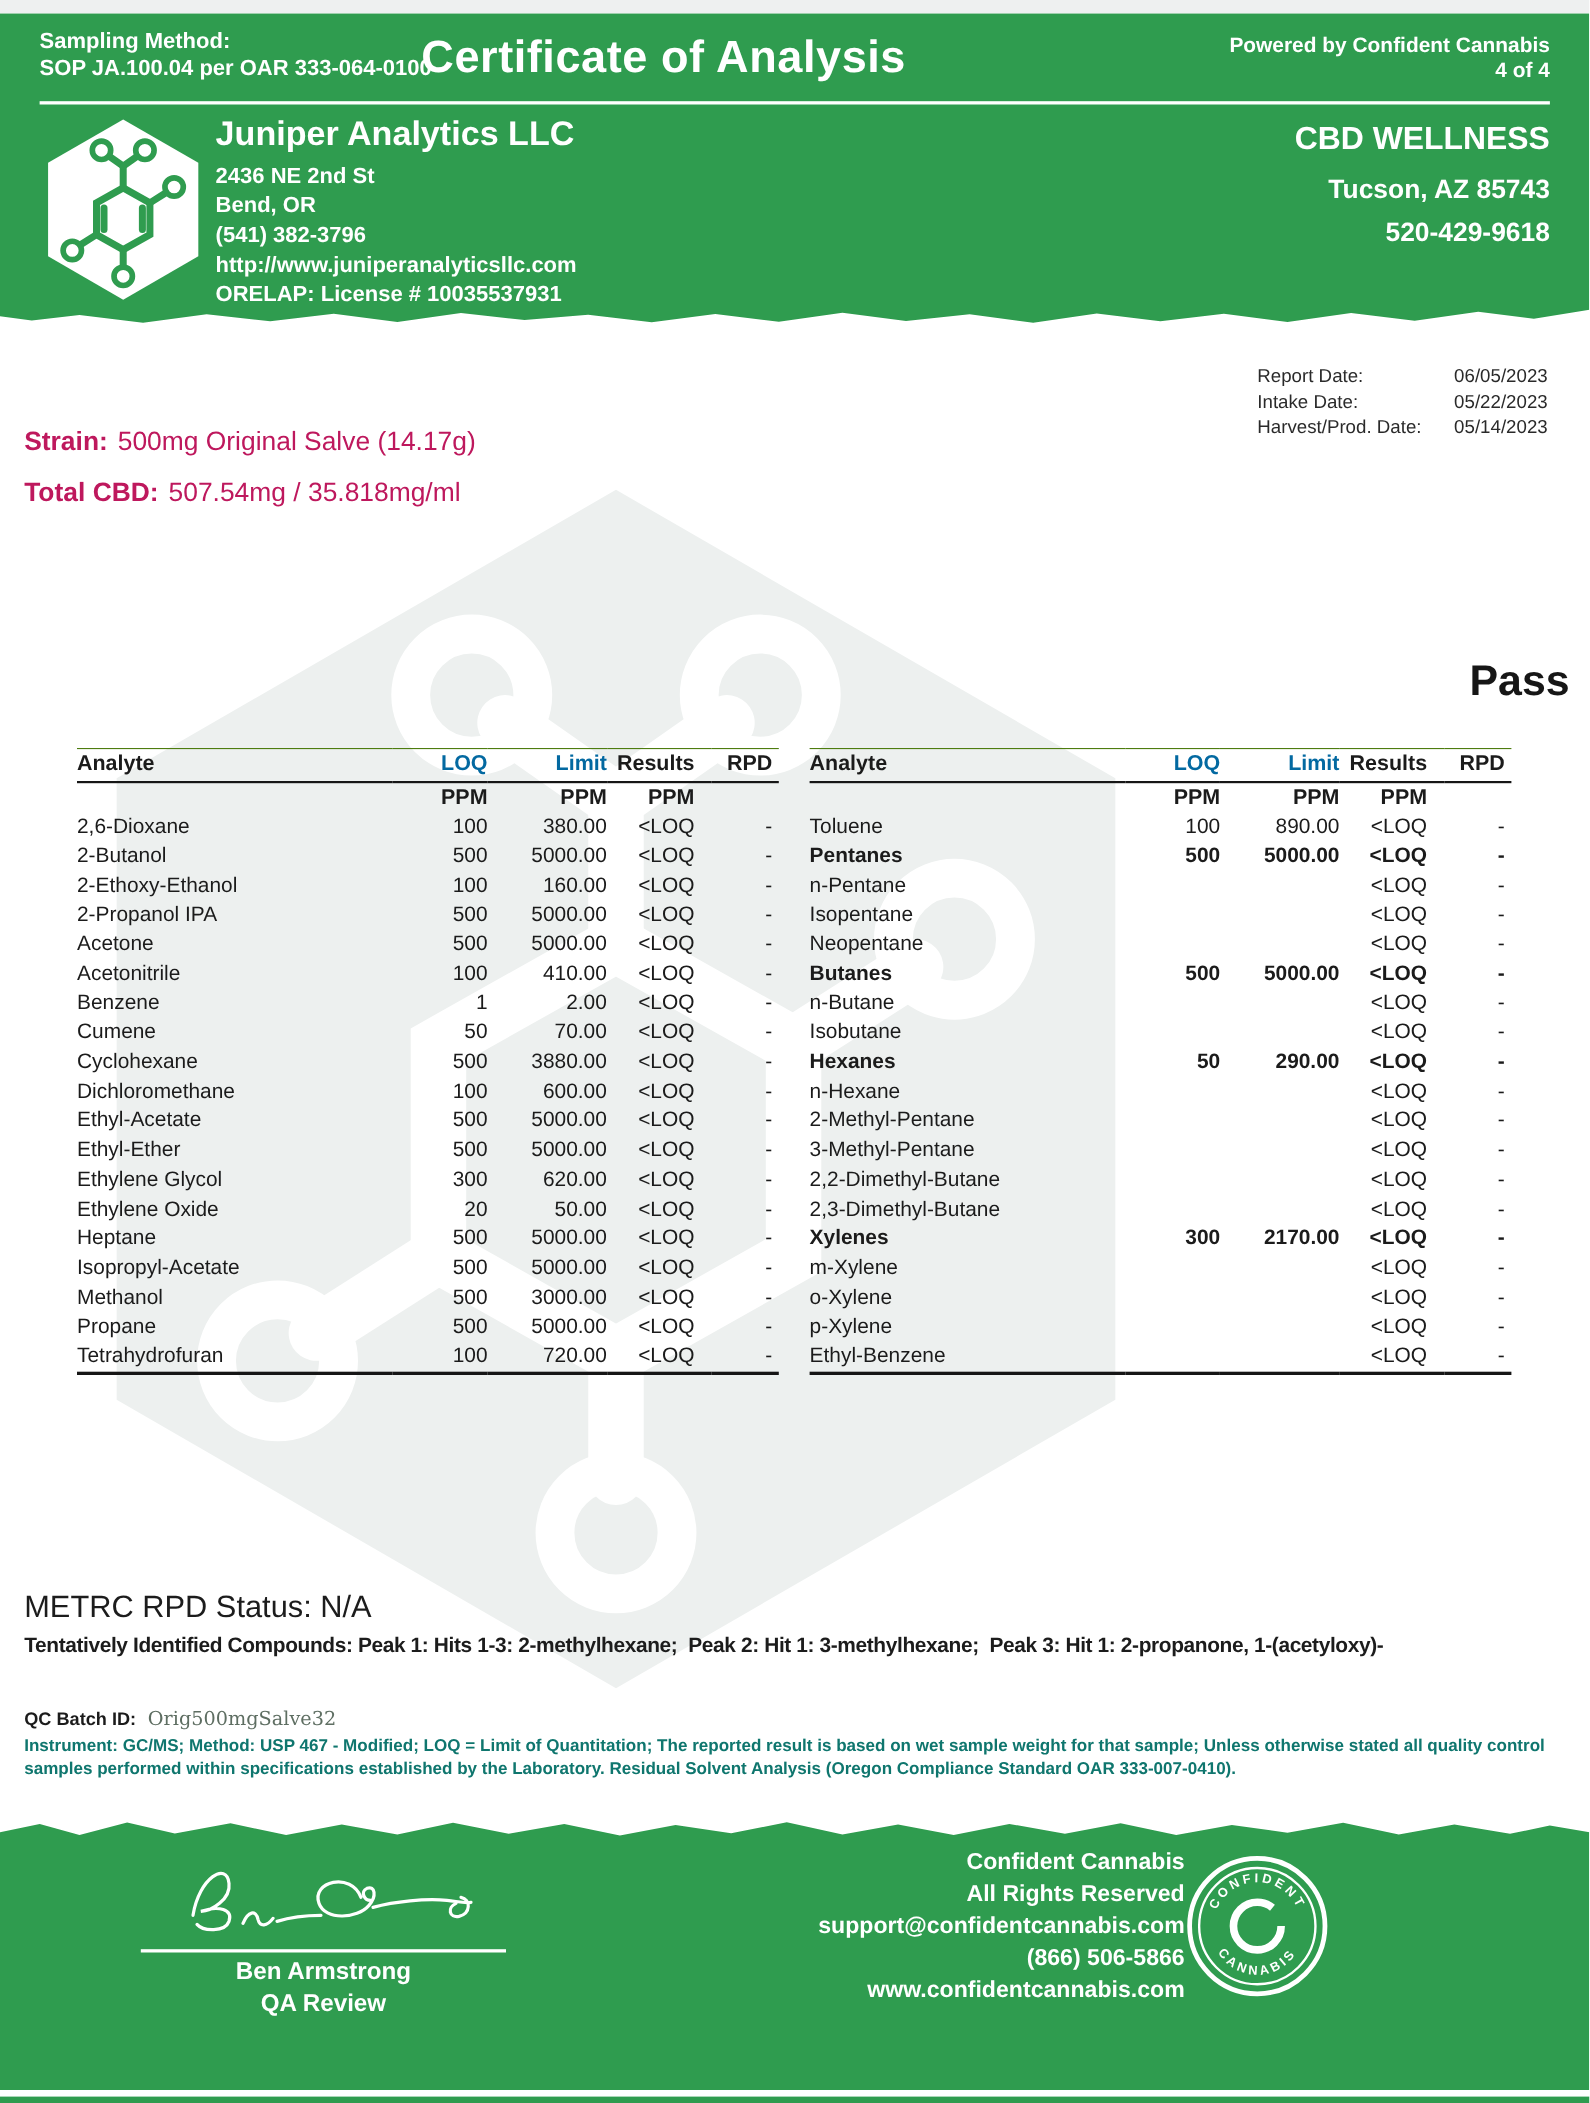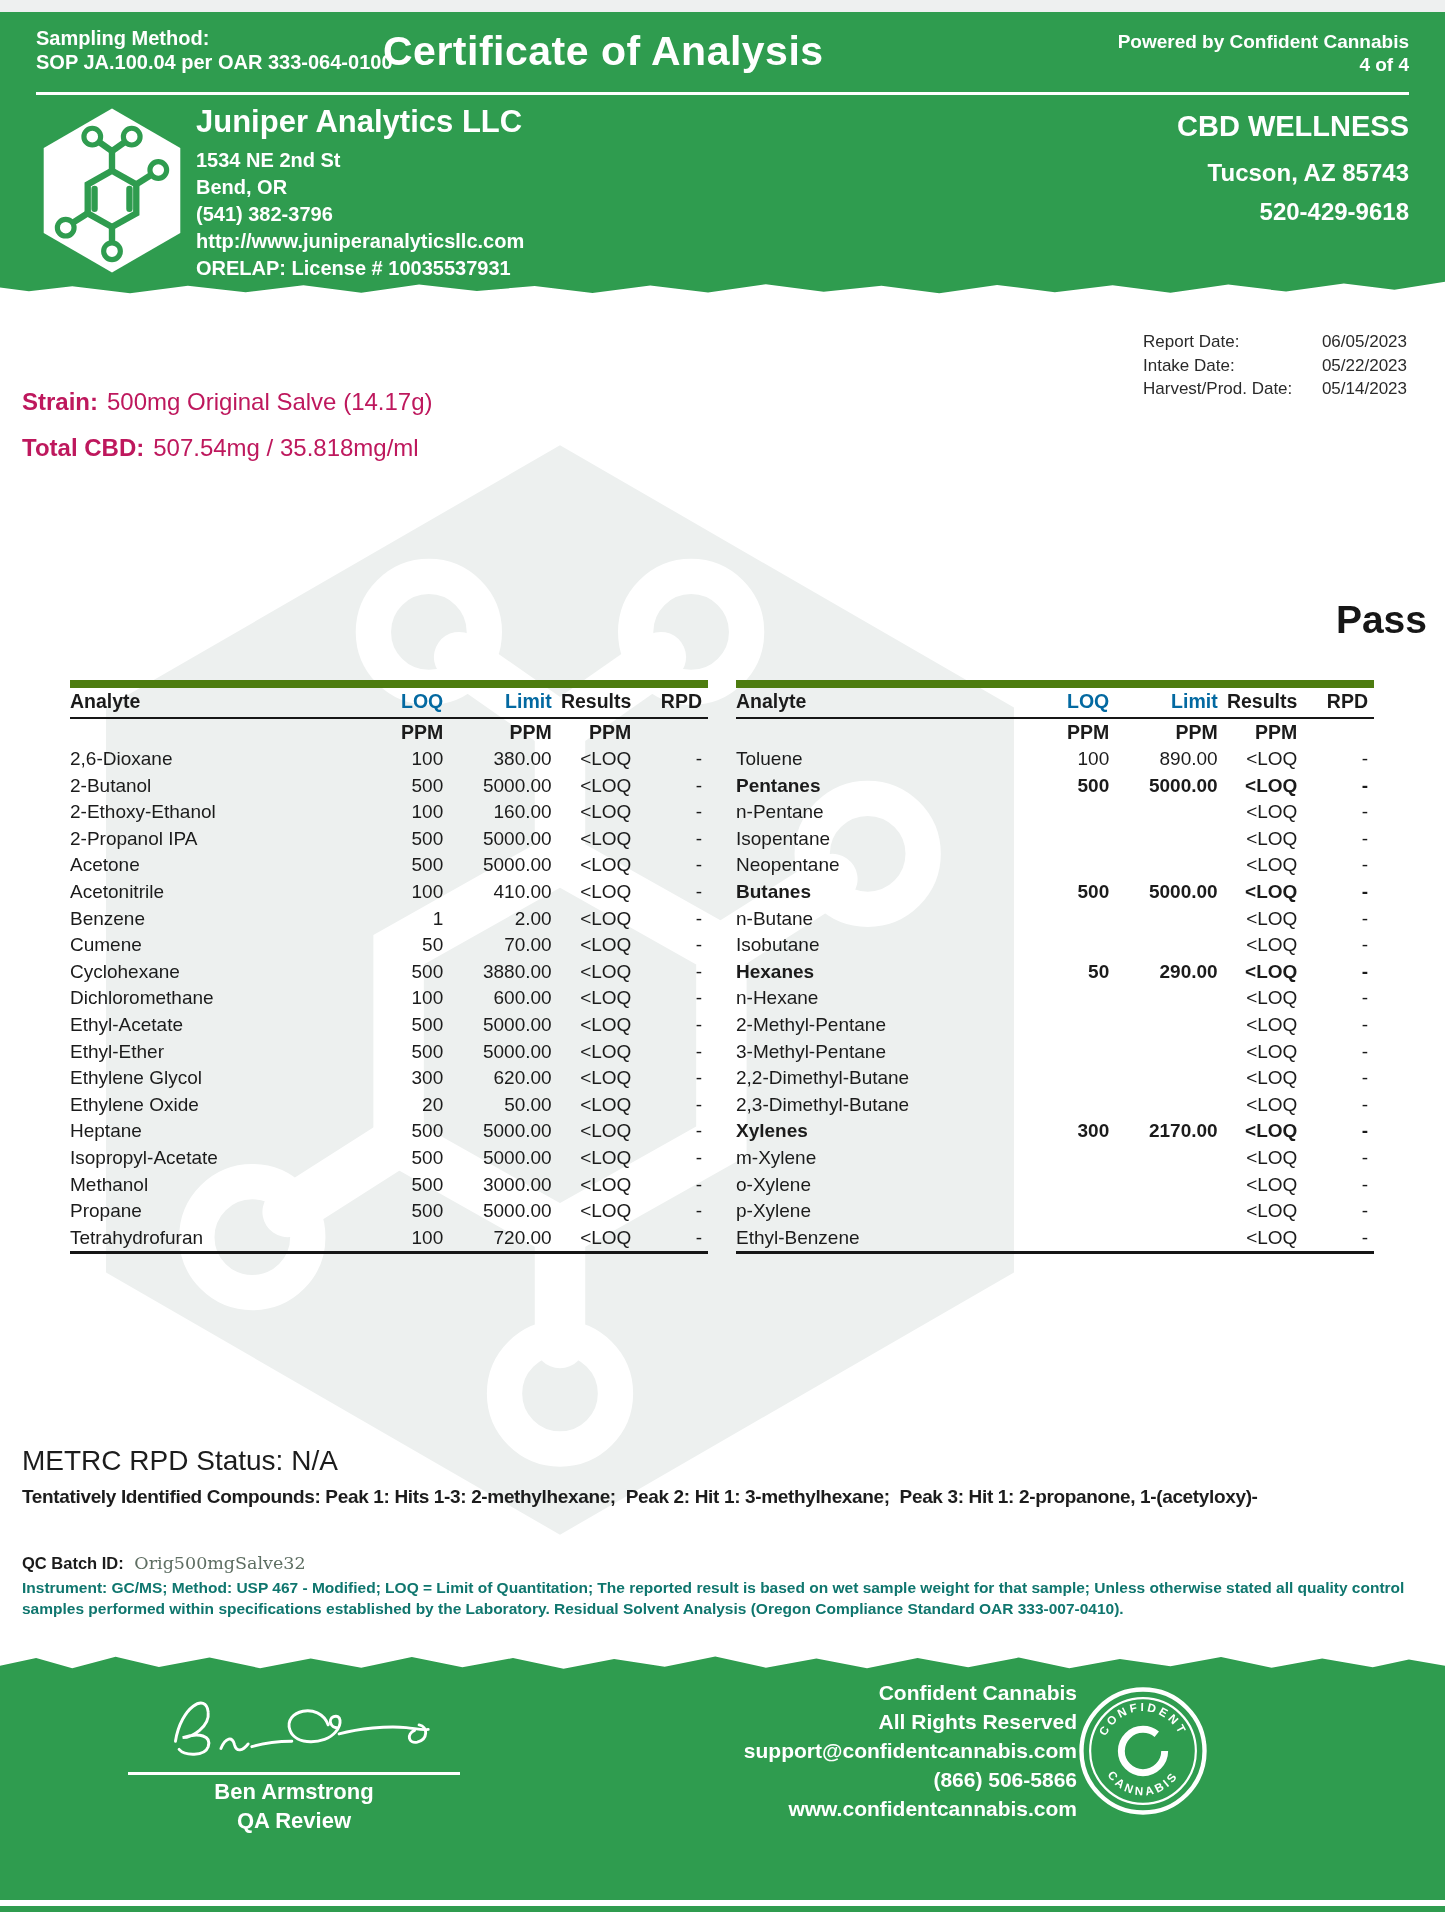--- a/index.html
+++ b/index.html
@@ -37,21 +37,21 @@
   .watermark{left:55px;top:415px;z-index:0;}
   
   .status-pass{right:18px;top:598px;font-size:39px;font-weight:700;color:#161616;z-index:3;}
   
   .tables-wrap{left:70px;top:680px;width:1304px;display:flex;gap:28px;z-index:3;}
   .results-table{
     flex:1;border-collapse:collapse;table-layout:fixed;font-size:19px;color:#1b1b1b;
     border-bottom:3px solid #161616;height:570px;background:transparent;
   }
   .results-table th{padding:0;font-weight:700;}
-  .head-row th{border-top:8px solid #4d7c0f;border-bottom:2px solid #161616;text-align:right;padding:2px 0 4px;font-size:19.5px;}
+  .head-row th{border-top:1px solid #4d7c0f;border-bottom:2px solid #161616;text-align:right;padding:2px 0 4px;font-size:19.5px;}
   .head-row th.col-analyte{text-align:left;}
   .muted{color:#0369a1;}
   .units-row th{text-align:right;line-height:27px;font-size:19.5px;}
   .units-row th.col-analyte{text-align:left;}
   .results-table td{padding:0;line-height:26.6px;white-space:nowrap;text-align:right;}
   .results-table td.col-analyte{text-align:left;}
   .col-results{padding-right:16px !important;}
   .col-rpd{padding-right:6px !important;}
   tr.bold td{font-weight:700;}
   
@@ -113,21 +113,21 @@
         <circle cx="63" cy="21.5" r="5.5"></circle>
         <circle cx="80.5" cy="43.5" r="5.5"></circle>
         <circle cx="19.5" cy="81.5" r="5.5"></circle>
         <circle cx="50" cy="97" r="5.5"></circle>
       </g>
     </svg>
   </div>
 
   <div class="abs lab-info">
     <div class="lab-name">Juniper Analytics LLC</div>
-    <div class="lab-line">1534 NE 2nd St</div>
+    <div class="lab-line">2436 NE 2nd St</div>
     <div class="lab-line">Bend, OR</div>
     <div class="lab-line">(541) 382-3796</div>
     <div class="lab-line">http://www.juniperanalyticsllc.com</div>
     <div class="lab-line">ORELAP: License # 10035537931</div>
   </div>
 
   <div class="abs client-info">
     <div class="client-name">CBD WELLNESS</div>
     <div class="client-line">Tucson, AZ 85743</div>
     <div class="client-line">520-429-9618</div>

